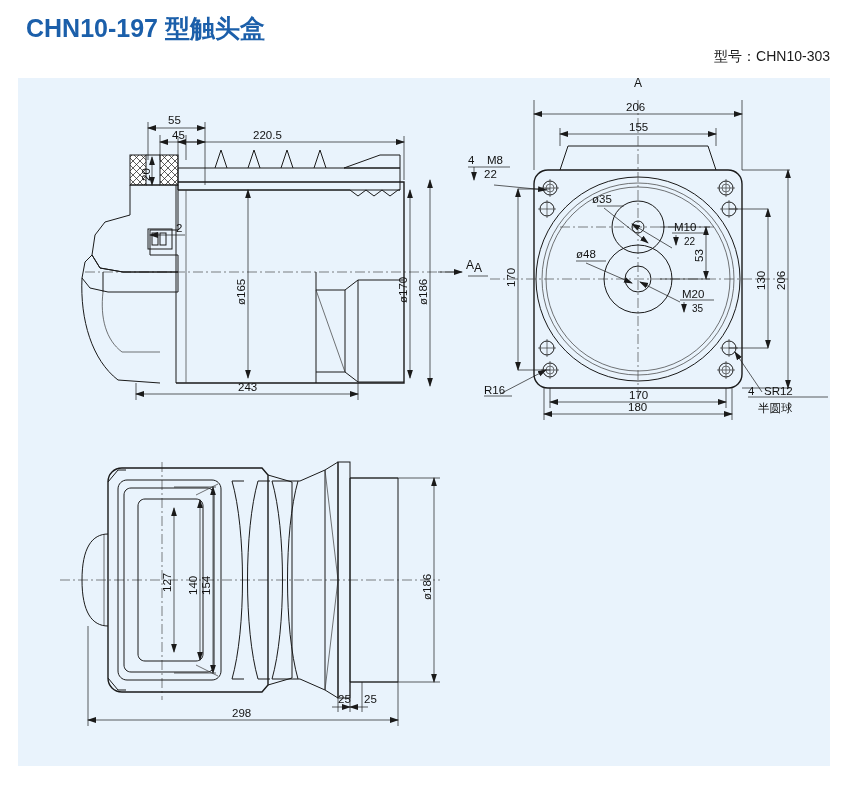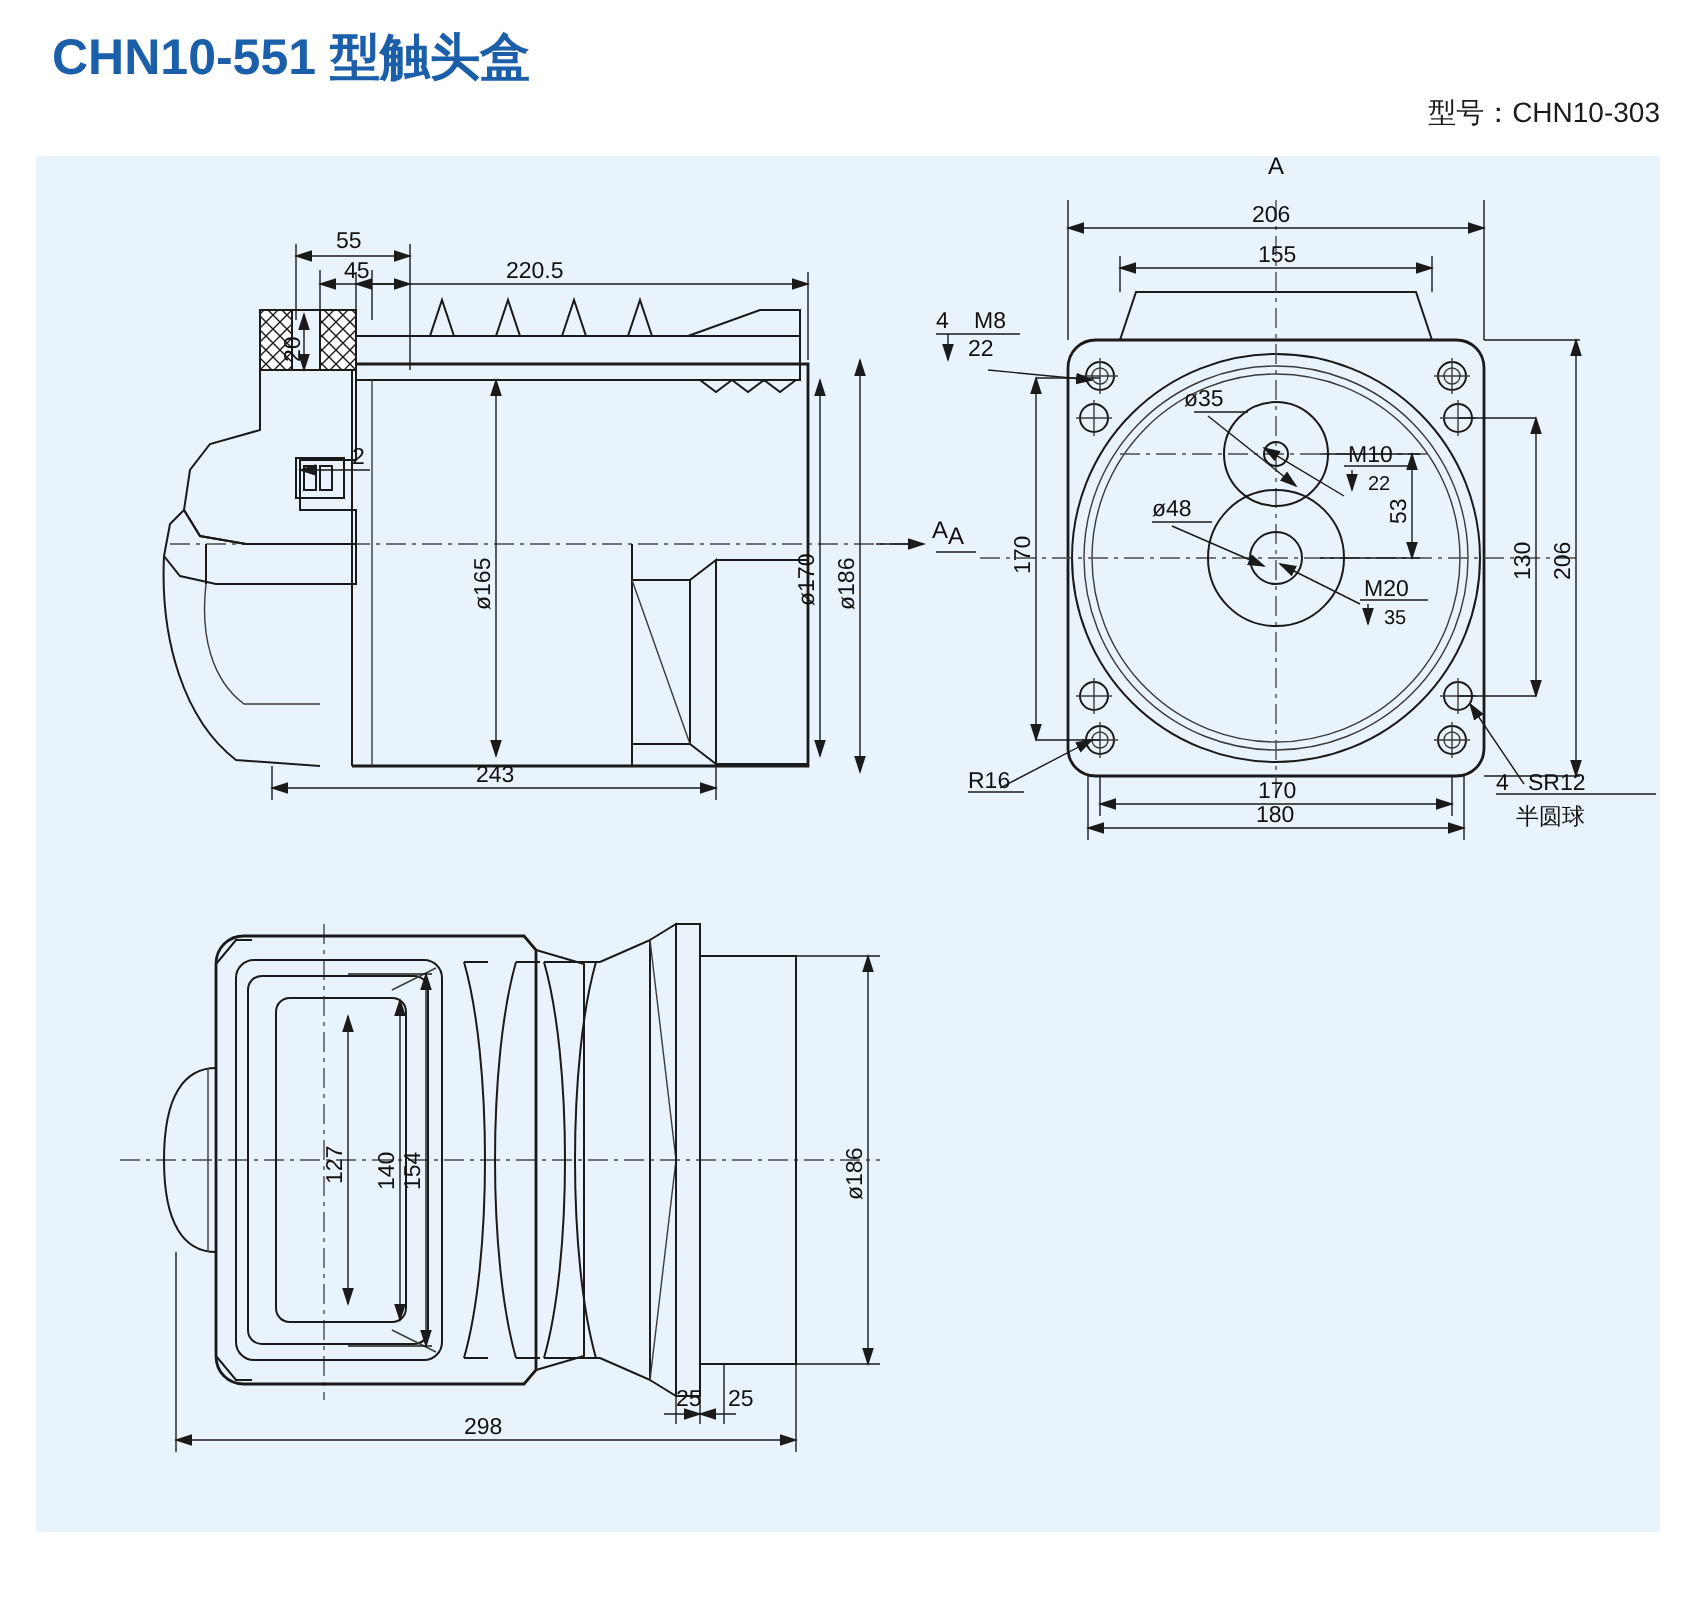--- a/index.html
+++ b/index.html
@@ -81,21 +81,21 @@
     font-family: "Liberation Sans", sans-serif;
     font-size: 12px;
     fill: #111111;
   }
 </style>
 </head>
 <body>
 
 <div id="page">
 
-  <div class="title">CHN10-551 型触头盒</div>
+  <div class="title">CHN10-197 型触头盒</div>
 
   <div class="model-line">型号：CHN10-303</div>
 
   <div class="drawing-frame"></div>
 
   <svg class="draw" viewBox="0 0 850 811" xmlns="http://www.w3.org/2000/svg">
 
     <defs>
       <pattern id="hatch" patternUnits="userSpaceOnUse" width="7" height="7">
         <rect width="7" height="7" fill="#ffffff"></rect>

